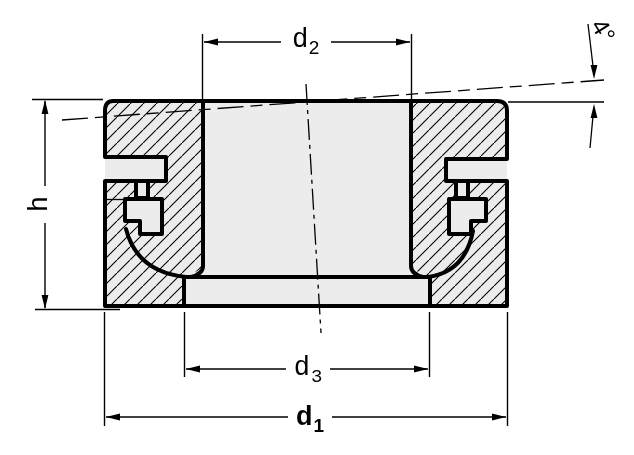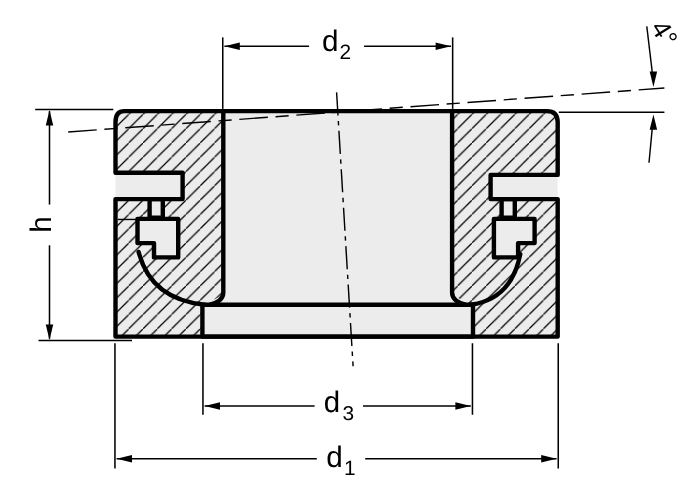--- a/index.html
+++ b/index.html
@@ -116,15 +116,15 @@
   </svg>
 
   <div class="dim-label" style="left:306px;top:41px;"><span>d</span><span class="sub">2</span></div>
 
   <div class="dim-label rot-ccw" style="left:38px;top:204px;"><span>h</span></div>
 
   <div class="dim-label rot-angle" style="left:603px;top:31px;"><span>4°</span></div>
 
   <div class="dim-label" style="left:308px;top:371px;font-family:Liberation Mono, monospace;"><span>d</span><span class="sub">3</span></div>
 
-  <div class="dim-label" style="left:310px;top:419px;"><span>d</span><span class="sub">1</span></div>
+  <div class="dim-label" style="left:310px;top:419px;font-weight:bold;"><span>d</span><span class="sub">1</span></div>
 
 </div>
 
 </body></html>

